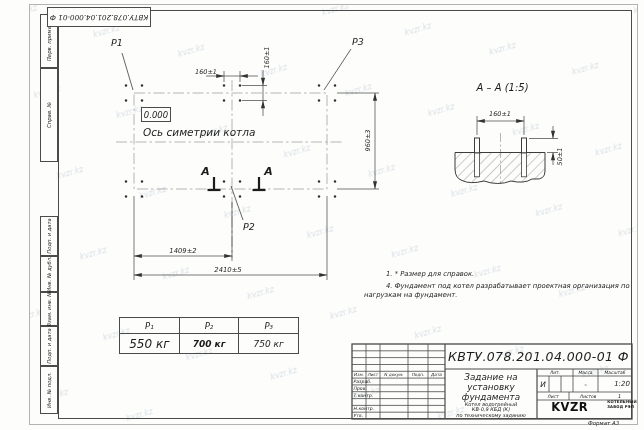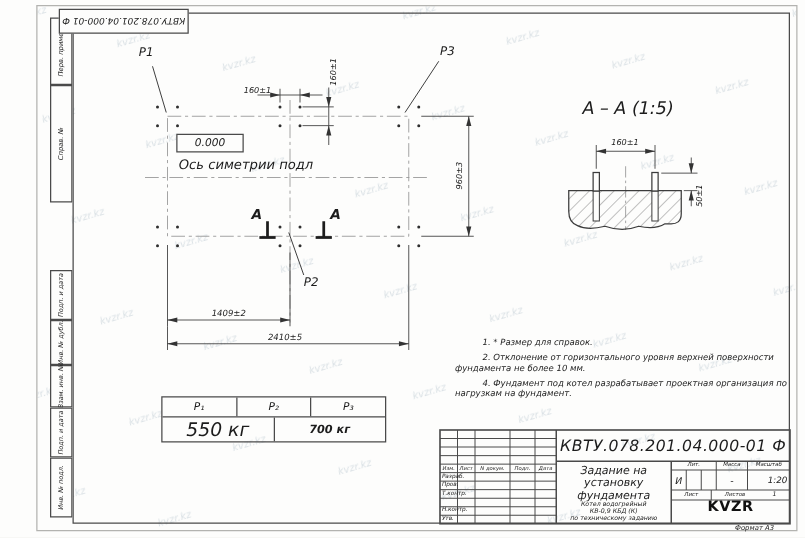--- a/index.html
+++ b/index.html
@@ -9,21 +9,21 @@
   .t{font-style:italic;color:#1c1c1c;white-space:nowrap;}
   .ctr{display:flex;align-items:center;justify-content:center;text-align:center;}
   .box{border:1px solid #4a4a4a;background:#fdfdfc;}
   .rot90{position:absolute;left:50%;top:50%;transform:translate(-50%,-50%) rotate(-90deg);white-space:nowrap;}
   .rot180{position:absolute;left:50%;top:50%;transform:translate(-50%,-50%) rotate(180deg);white-space:nowrap;}
   .rotlbl{transform:rotate(-90deg);}
   svg text{font-family:"DejaVu Sans","Liberation Sans",sans-serif;}
   .wmtx{font-size:8px;font-style:italic;fill:#9fb0bc;opacity:.38;}
   p.note{margin:4px;text-indent:22px;}
   .notes{font-size:6.8px;line-height:8.3px;font-style:italic;color:#222;white-space:normal;}
-  .tbl{border:1px solid #4a4a4a;display:flex;flex-direction:column;margin-left:10px;}
+  .tbl{border:1px solid #4a4a4a;display:flex;flex-direction:column;}
   .tbl .row{display:flex;flex:1;}
   .tbl .cell{flex:1;border-right:1px solid #4a4a4a;display:flex;align-items:center;justify-content:center;}
   .tbl .cell:last-child{border-right:none;}
   .tbl .row.hdr{border-bottom:1px solid #4a4a4a;}
   .cap{font-size:3.8px;line-height:4.5px;letter-spacing:.2px;color:#111;font-weight:bold;}
 </style>
 </head>
 <body>
 
 <div class="sheet">
@@ -195,53 +195,53 @@
   </div>
 
   <div class="abs box" style="left:47px;top:7px;width:104px;height:20px;box-sizing:border-box;">
     <span class="rot180 t" style="font-size:7.2px;">КВТУ.078.201.04.000-01 Ф</span>
   </div>
 
   <div class="abs t" style="left:111px;top:37px;font-size:9.5px;">P1</div>
   <div class="abs t" style="left:352px;top:36px;font-size:9.5px;">P3</div>
   <div class="abs t" style="left:243px;top:221px;font-size:9.5px;">P2</div>
 
-  <div class="abs box ctr" style="left:141px;top:107px;width:54px;height:15px;box-sizing:border-box;justify-content:center;">
+  <div class="abs box ctr" style="left:141px;top:107px;width:30px;height:15px;box-sizing:border-box;justify-content:center;">
     <span class="t" style="font-size:8.5px;">0.000</span>
   </div>
-  <div class="abs t" style="left:143px;top:126px;font-size:10.5px;">Ось симетрии подл</div>
+  <div class="abs t" style="left:143px;top:126px;font-size:10.5px;">Ось симетрии котла</div>
 
   <div class="abs t ctr" style="left:191px;top:67px;width:30px;height:9px;font-size:6.5px;">160±1</div>
   <div class="abs t ctr rotlbl" style="left:249px;top:53px;width:34px;height:9px;font-size:6.5px;">160±1</div>
   <div class="abs t ctr rotlbl" style="left:350px;top:136px;width:34px;height:9px;font-size:6.5px;">960±3</div>
   <div class="abs t ctr" style="left:163px;top:246px;width:40px;height:9px;font-size:6.8px;">1409±2</div>
   <div class="abs t ctr" style="left:205px;top:265px;width:46px;height:9px;font-size:6.8px;">2410±5</div>
 
   <div class="abs t ctr" style="left:199px;top:165px;width:13px;height:13px;font-size:11px;font-weight:bold;">А</div>
   <div class="abs t ctr" style="left:262px;top:165px;width:13px;height:13px;font-size:11px;font-weight:bold;">А</div>
 
-  <div class="abs t ctr" style="left:450px;top:79px;width:105px;height:16px;font-size:14px;">А – А (1:5)</div>
+  <div class="abs t ctr" style="left:450px;top:79px;width:105px;height:16px;font-size:10px;">А – А (1:5)</div>
   <div class="abs t ctr" style="left:482px;top:109px;width:36px;height:10px;font-size:6.5px;">160±1</div>
   <div class="abs t ctr rotlbl" style="left:546px;top:152px;width:26px;height:9px;font-size:6.5px;">50±1</div>
 
   <div class="abs notes" style="left:360px;top:266px;width:276px;">
     <p class="note">1. * Размер для справок.</p>
-    <p class="note">2. Отклонение от горизонтального уровня верхней поверхности фундамента не более 10 мм.</p>
     <p class="note">4. Фундамент под котел разрабатывает проектная организация по нагрузкам на фундамент.</p>
   </div>
 
   <div class="abs tbl" style="left:119px;top:317px;width:180px;height:37px;box-sizing:border-box;">
     <div class="row hdr" style="flex:0 0 15px;">
       <div class="cell t" style="font-size:8.5px;">P₁</div>
       <div class="cell t" style="font-size:8.5px;">P₂</div>
       <div class="cell t" style="font-size:8.5px;">P₃</div>
     </div>
     <div class="row">
-      <div class="cell t" style="font-size:15px;">550 кг</div>
+      <div class="cell t" style="font-size:12px;">550 кг</div>
       <div class="cell t" style="font-size:9px;font-weight:bold;">700 кг</div>
+      <div class="cell t" style="font-size:9px;">750 кг</div>
     </div>
   </div>
 
   <div class="abs t ctr" style="left:445px;top:344px;width:187px;height:25px;font-size:12.5px;letter-spacing:.4px;">КВТУ.078.201.04.000-01 Ф</div>
   <div class="abs t ctr" style="left:445px;top:371px;width:92px;height:31px;font-size:8.8px;line-height:10px;white-space:normal;">Задание на установку фундамента</div>
   <div class="abs" style="left:445px;top:402px;width:92px;text-align:center;">
     <div class="t" style="font-size:5px;line-height:5.4px;">Котел водогрейный</div>
     <div class="t" style="font-size:5px;line-height:5.4px;">КВ-0,9 КБД (К)</div>
     <div class="t" style="font-size:5px;line-height:5.4px;">по техническому заданию</div>
   </div>
@@ -263,21 +263,21 @@
   <div class="abs t ctr" style="left:598px;top:369px;width:34px;height:7px;font-size:4.4px;">Масштаб</div>
   <div class="abs t ctr" style="left:537px;top:376px;width:12px;height:16px;font-size:7.5px;">И</div>
   <div class="abs t ctr" style="left:573px;top:376px;width:25px;height:16px;font-size:7.5px;">-</div>
   <div class="abs t ctr" style="left:598px;top:376px;width:48px;height:16px;font-size:7px;">1:20</div>
   <div class="abs t ctr" style="left:537px;top:392px;width:32px;height:8px;font-size:4.4px;">Лист</div>
   <div class="abs" style="left:569px;top:392px;width:63px;height:8px;display:flex;align-items:center;justify-content:space-around;">
     <span class="t" style="font-size:4.4px;">Листов</span>
     <span class="t" style="font-size:5px;">1</span>
   </div>
 
-  <div class="abs" style="left:537px;top:400px;width:95px;height:19px;display:flex;align-items:center;justify-content:center;gap:19px;flex-direction:column;">
+  <div class="abs" style="left:537px;top:400px;width:95px;height:19px;display:flex;justify-content:center;gap:19px;">
     <svg width="13" height="13" viewBox="0 0 13 13">
       <rect width="13" height="13" rx="1.5" fill="#111"></rect>
       <path d="M1.5,3.3 q2.5,-2.3 5,0 q2.5,2.3 5,0" stroke="#fff" stroke-width="1" fill="none"></path>
       <path d="M1.5,6.6 q2.5,-2.3 5,0 q2.5,2.3 5,0" stroke="#fff" stroke-width="1" fill="none"></path>
       <path d="M1.5,9.9 q2.5,-2.3 5,0 q2.5,2.3 5,0" stroke="#fff" stroke-width="1" fill="none"></path>
     </svg>
     <span style="font-size:11.5px;font-weight:bold;letter-spacing:.5px;color:#111;">KVZR</span>
     <span style="display:inline-flex;flex-direction:column;">
       <span class="cap">КОТЕЛЬНЫЙ</span>
       <span class="cap">ЗАВОД РЭП</span>

